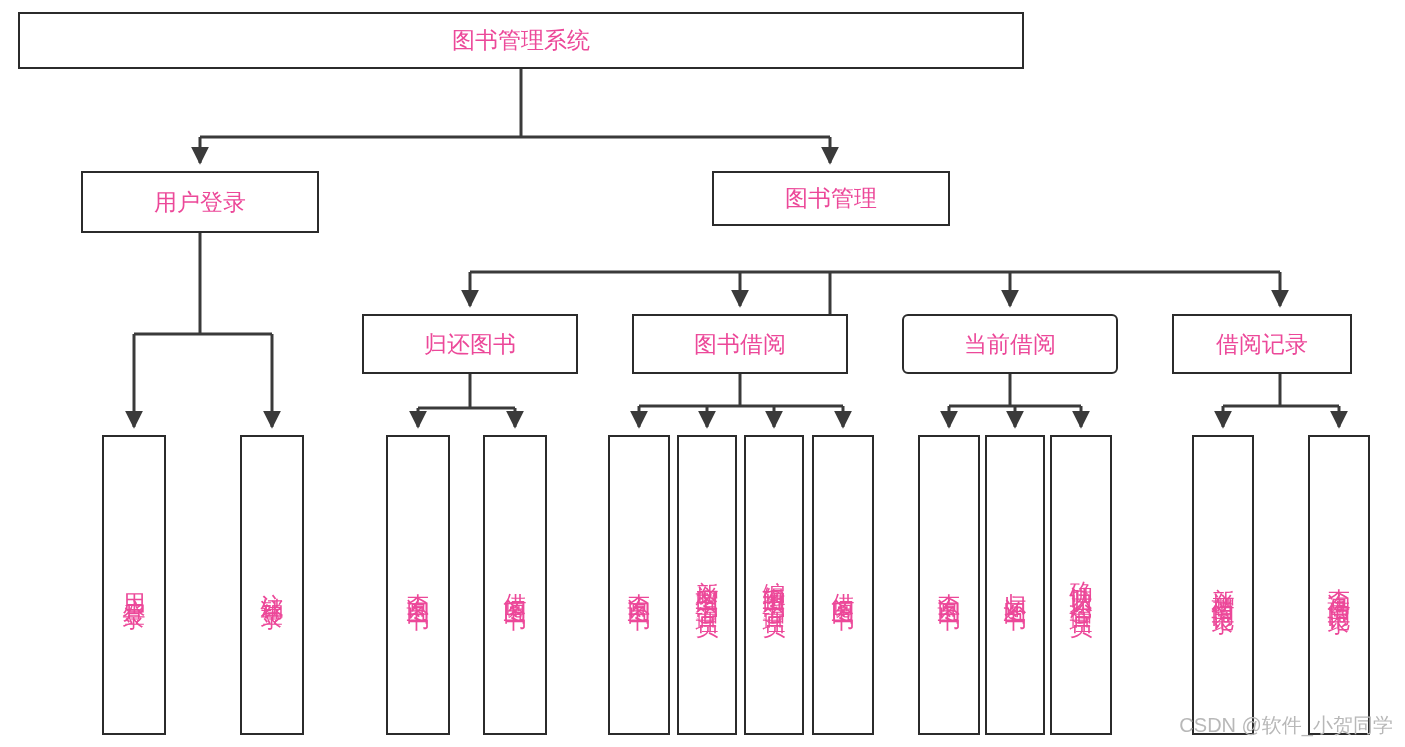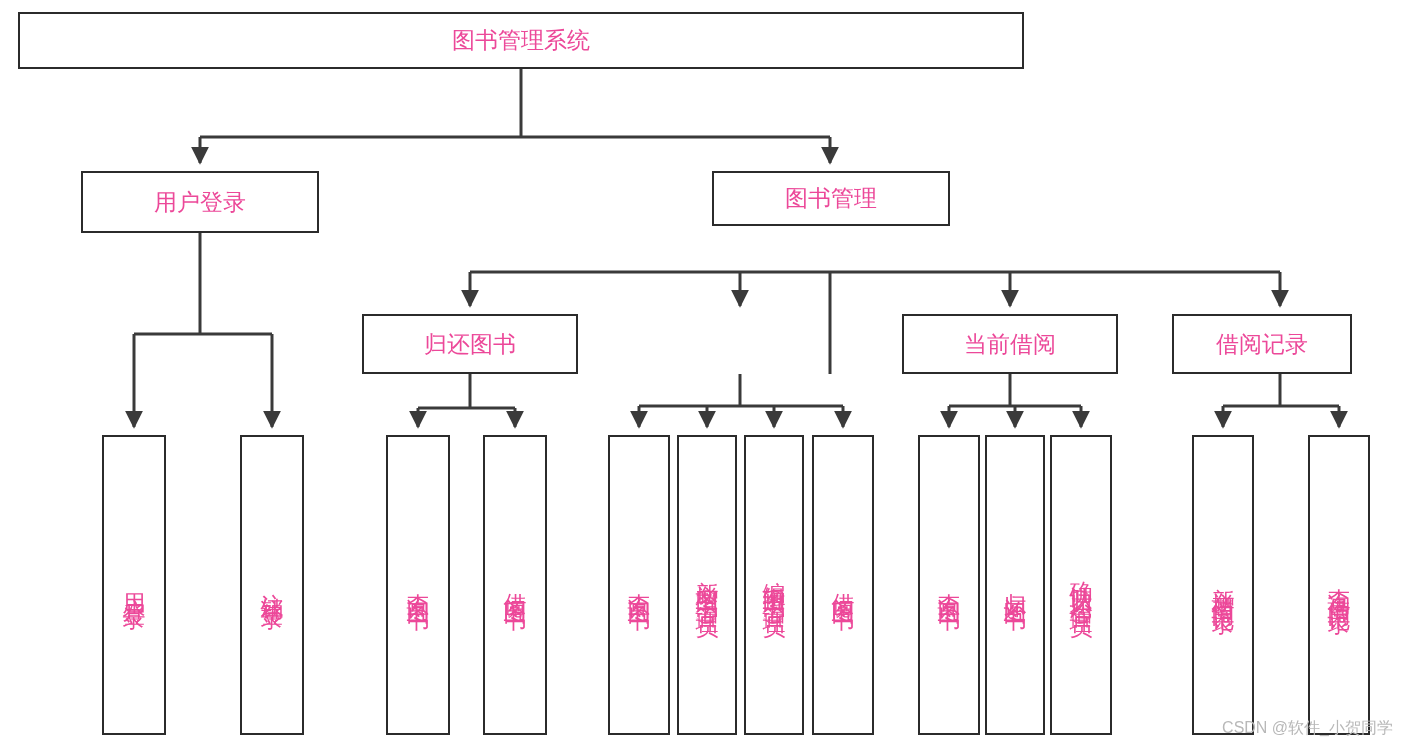--- a/index.html
+++ b/index.html
@@ -56,21 +56,21 @@
     text-orientation: upright;
     font-size: 23px;
     letter-spacing: 5px;
     line-height: 1;
     white-space: nowrap;
   }
   #watermark {
     position: absolute;
     right: 12px;
     bottom: 8px;
-    font-size: 16px;
+    font-size: 20px;
     color: #b8b8b8;
     z-index: 5;
     white-space: nowrap;
     font-family: "Liberation Sans", "DejaVu Sans", sans-serif;
   }
 </style>
 </head>
 <body>
 
 <div id="diagram-root">
@@ -133,21 +133,24 @@
   <div class="node horizontal" style="left:81px; top:171px; width:238px; height:62px;">
     <span class="node-label">用户登录</span>
   </div>
   <div class="node horizontal" style="left:712px; top:171px; width:238px; height:55px;">
     <span class="node-label">图书管理</span>
   </div>
 
   <div class="node horizontal" style="left:362px; top:314px; width:216px; height:60px;">
     <span class="node-label">归还图书</span>
   </div>
-  <div class="node horizontal" style="left:902px; top:314px; width:216px; height:60px;">
+  <div class="node horizontal" style="left:632px; top:314px; width:216px; height:60px;">
+    <span class="node-label">图书借阅</span>
+  </div>
+  <div class="node horizontal" style="left:902px; top:314px; width:216px; height:60px;border-radius:6px;">
     <span class="node-label">当前借阅</span>
   </div>
   <div class="node horizontal" style="left:1172px; top:314px; width:180px; height:60px;">
     <span class="node-label">借阅记录</span>
   </div>
 
   <div class="node vertical" style="left:102px; top:435px; width:64px; height:300px;">
     <span class="node-label">用户登录</span>
   </div>
   <div class="node vertical" style="left:240px; top:435px; width:64px; height:300px;">

